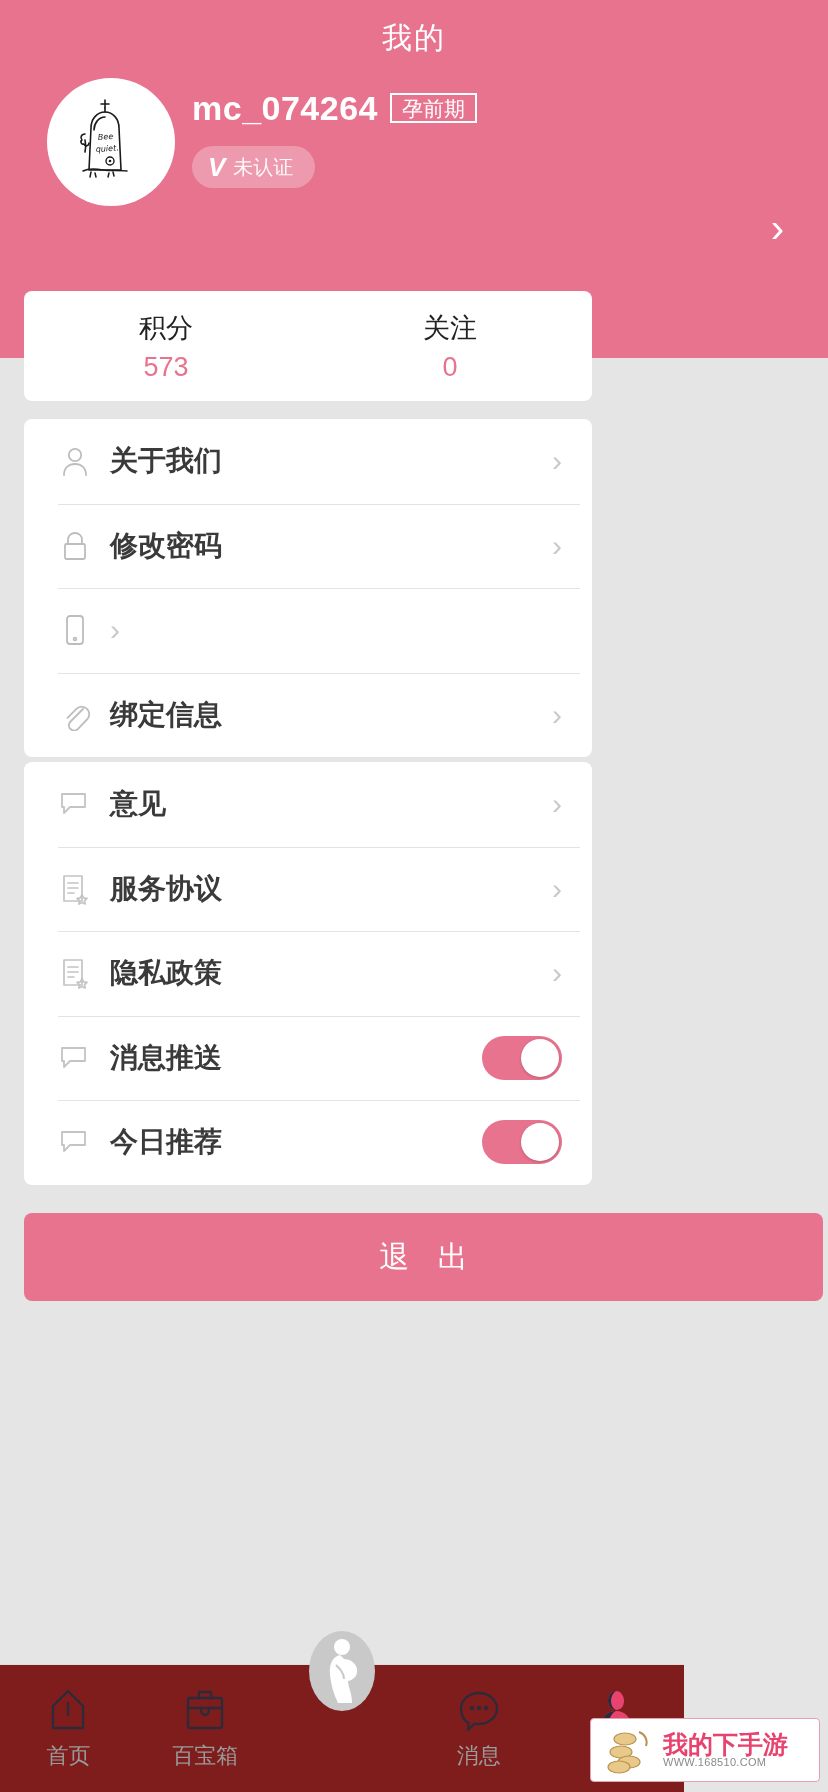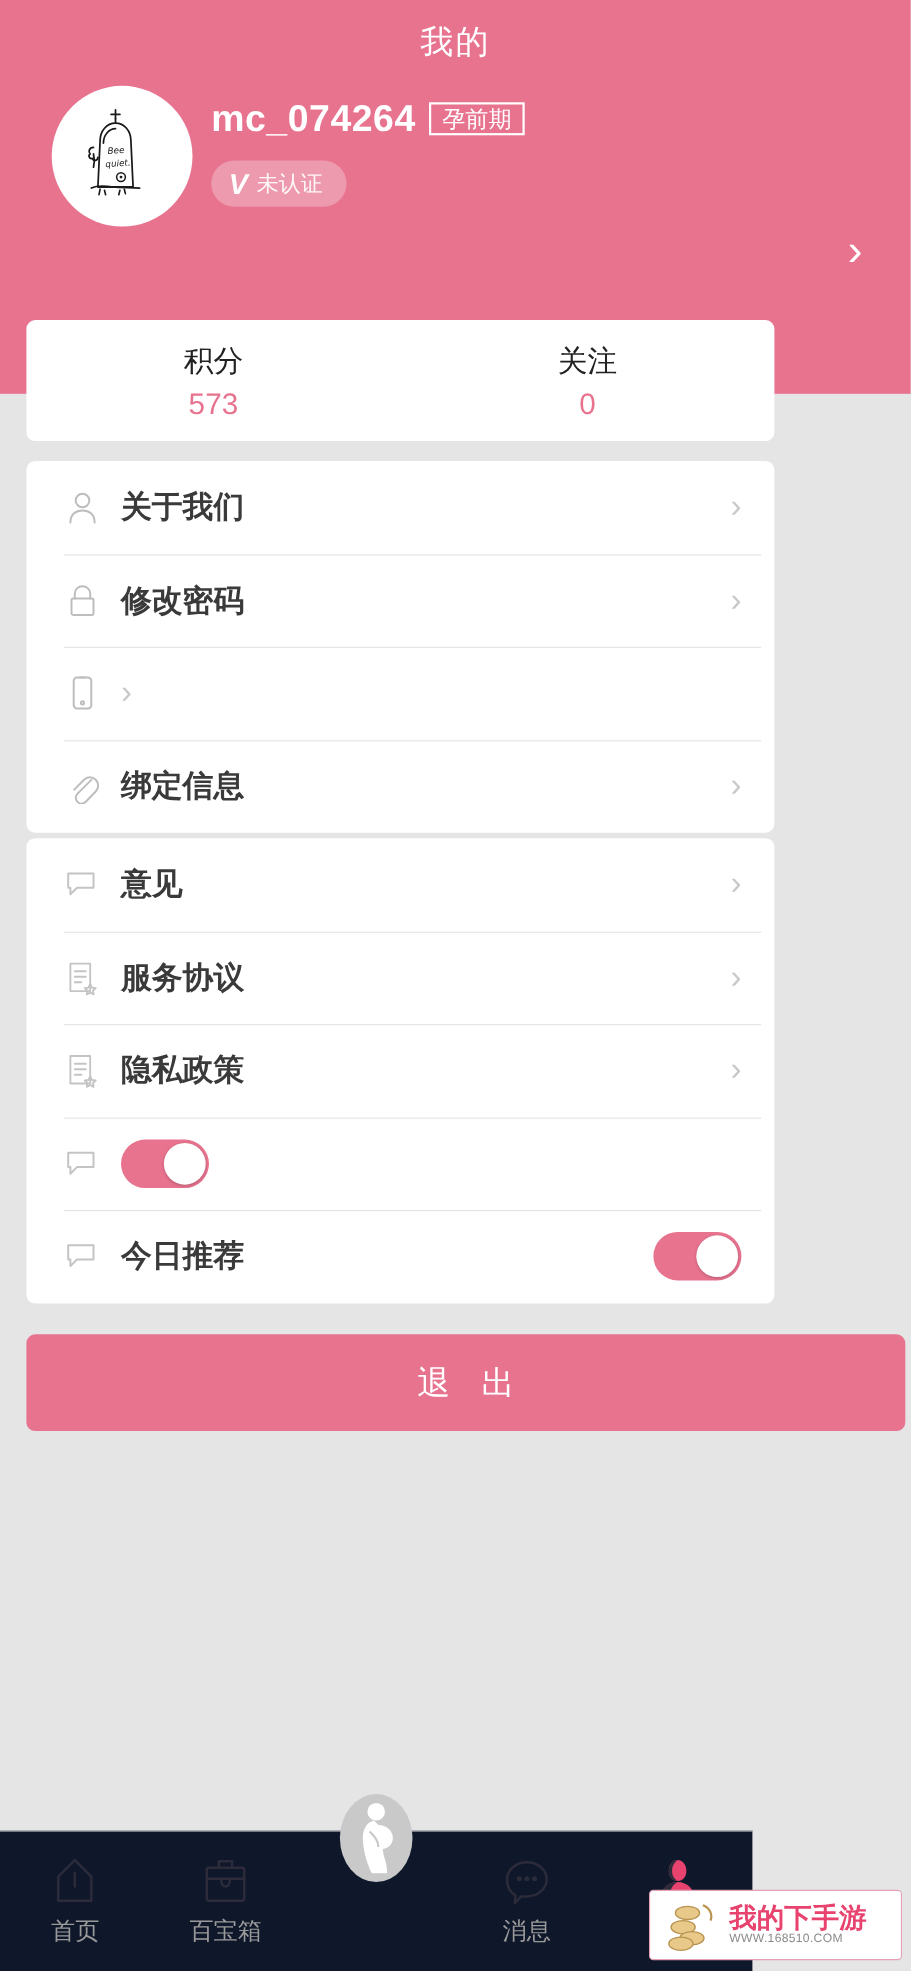--- a/index.html
+++ b/index.html
@@ -84,21 +84,21 @@
   }
   .header-chevron {
     position: absolute; right: 44px; top: 130px;
     color: #ffffff; font-size: 40px; font-weight: 300;
     line-height: 1;
   }
 
   
   .card {
     position: absolute;
-    left: 24px; width: 680px;
+    left: 24px; width: 568px;
     background: #ffffff;
     border-radius: 8px;
   }
 
   
   .stats-card {
     top: 291px; height: 110px;
     display: flex;
   }
   .stat {
@@ -172,21 +172,21 @@
     letter-spacing: 10px;
     text-indent: 10px;
     font-family: Liberation Sans, sans-serif;
     cursor: pointer;
   }
 
   
   .tabbar {
     position: absolute; left: 0; bottom: 0;
     width: 684px; height: 128px;
-    background: #0f172a;
+    background: #7f1d1d;
     border-top: 1px solid #dcdcdc;
     display: flex;
     text-align: center;
   }
   .tab {
     flex: 1;
     display: flex; flex-direction: column;
     align-items: center; justify-content: center;
     gap: 8px;
     position: relative;
@@ -355,20 +355,21 @@
       <span class="menu-label">隐私政策</span>
       <span class="row-chevron">›</span>
     </div>
 
     <div class="menu-row">
       <span class="menu-icon">
         <svg width="32" height="28" viewBox="0 0 32 28" fill="none" stroke="#c4c4c4" stroke-width="1.8" stroke-linejoin="round">
           <path d="M3 4 L26 4 L26 17 L11 17 L5 23 L5 17 L3 17 Z"></path>
         </svg>
       </span>
+      <span class="menu-label">消息推送</span>
       <span class="toggle on">
         <span class="knob"></span>
       </span>
     </div>
 
     <div class="menu-row">
       <span class="menu-icon">
         <svg width="32" height="28" viewBox="0 0 32 28" fill="none" stroke="#c4c4c4" stroke-width="1.8" stroke-linejoin="round">
           <path d="M3 4 L26 4 L26 17 L11 17 L5 23 L5 17 L3 17 Z"></path>
         </svg>

